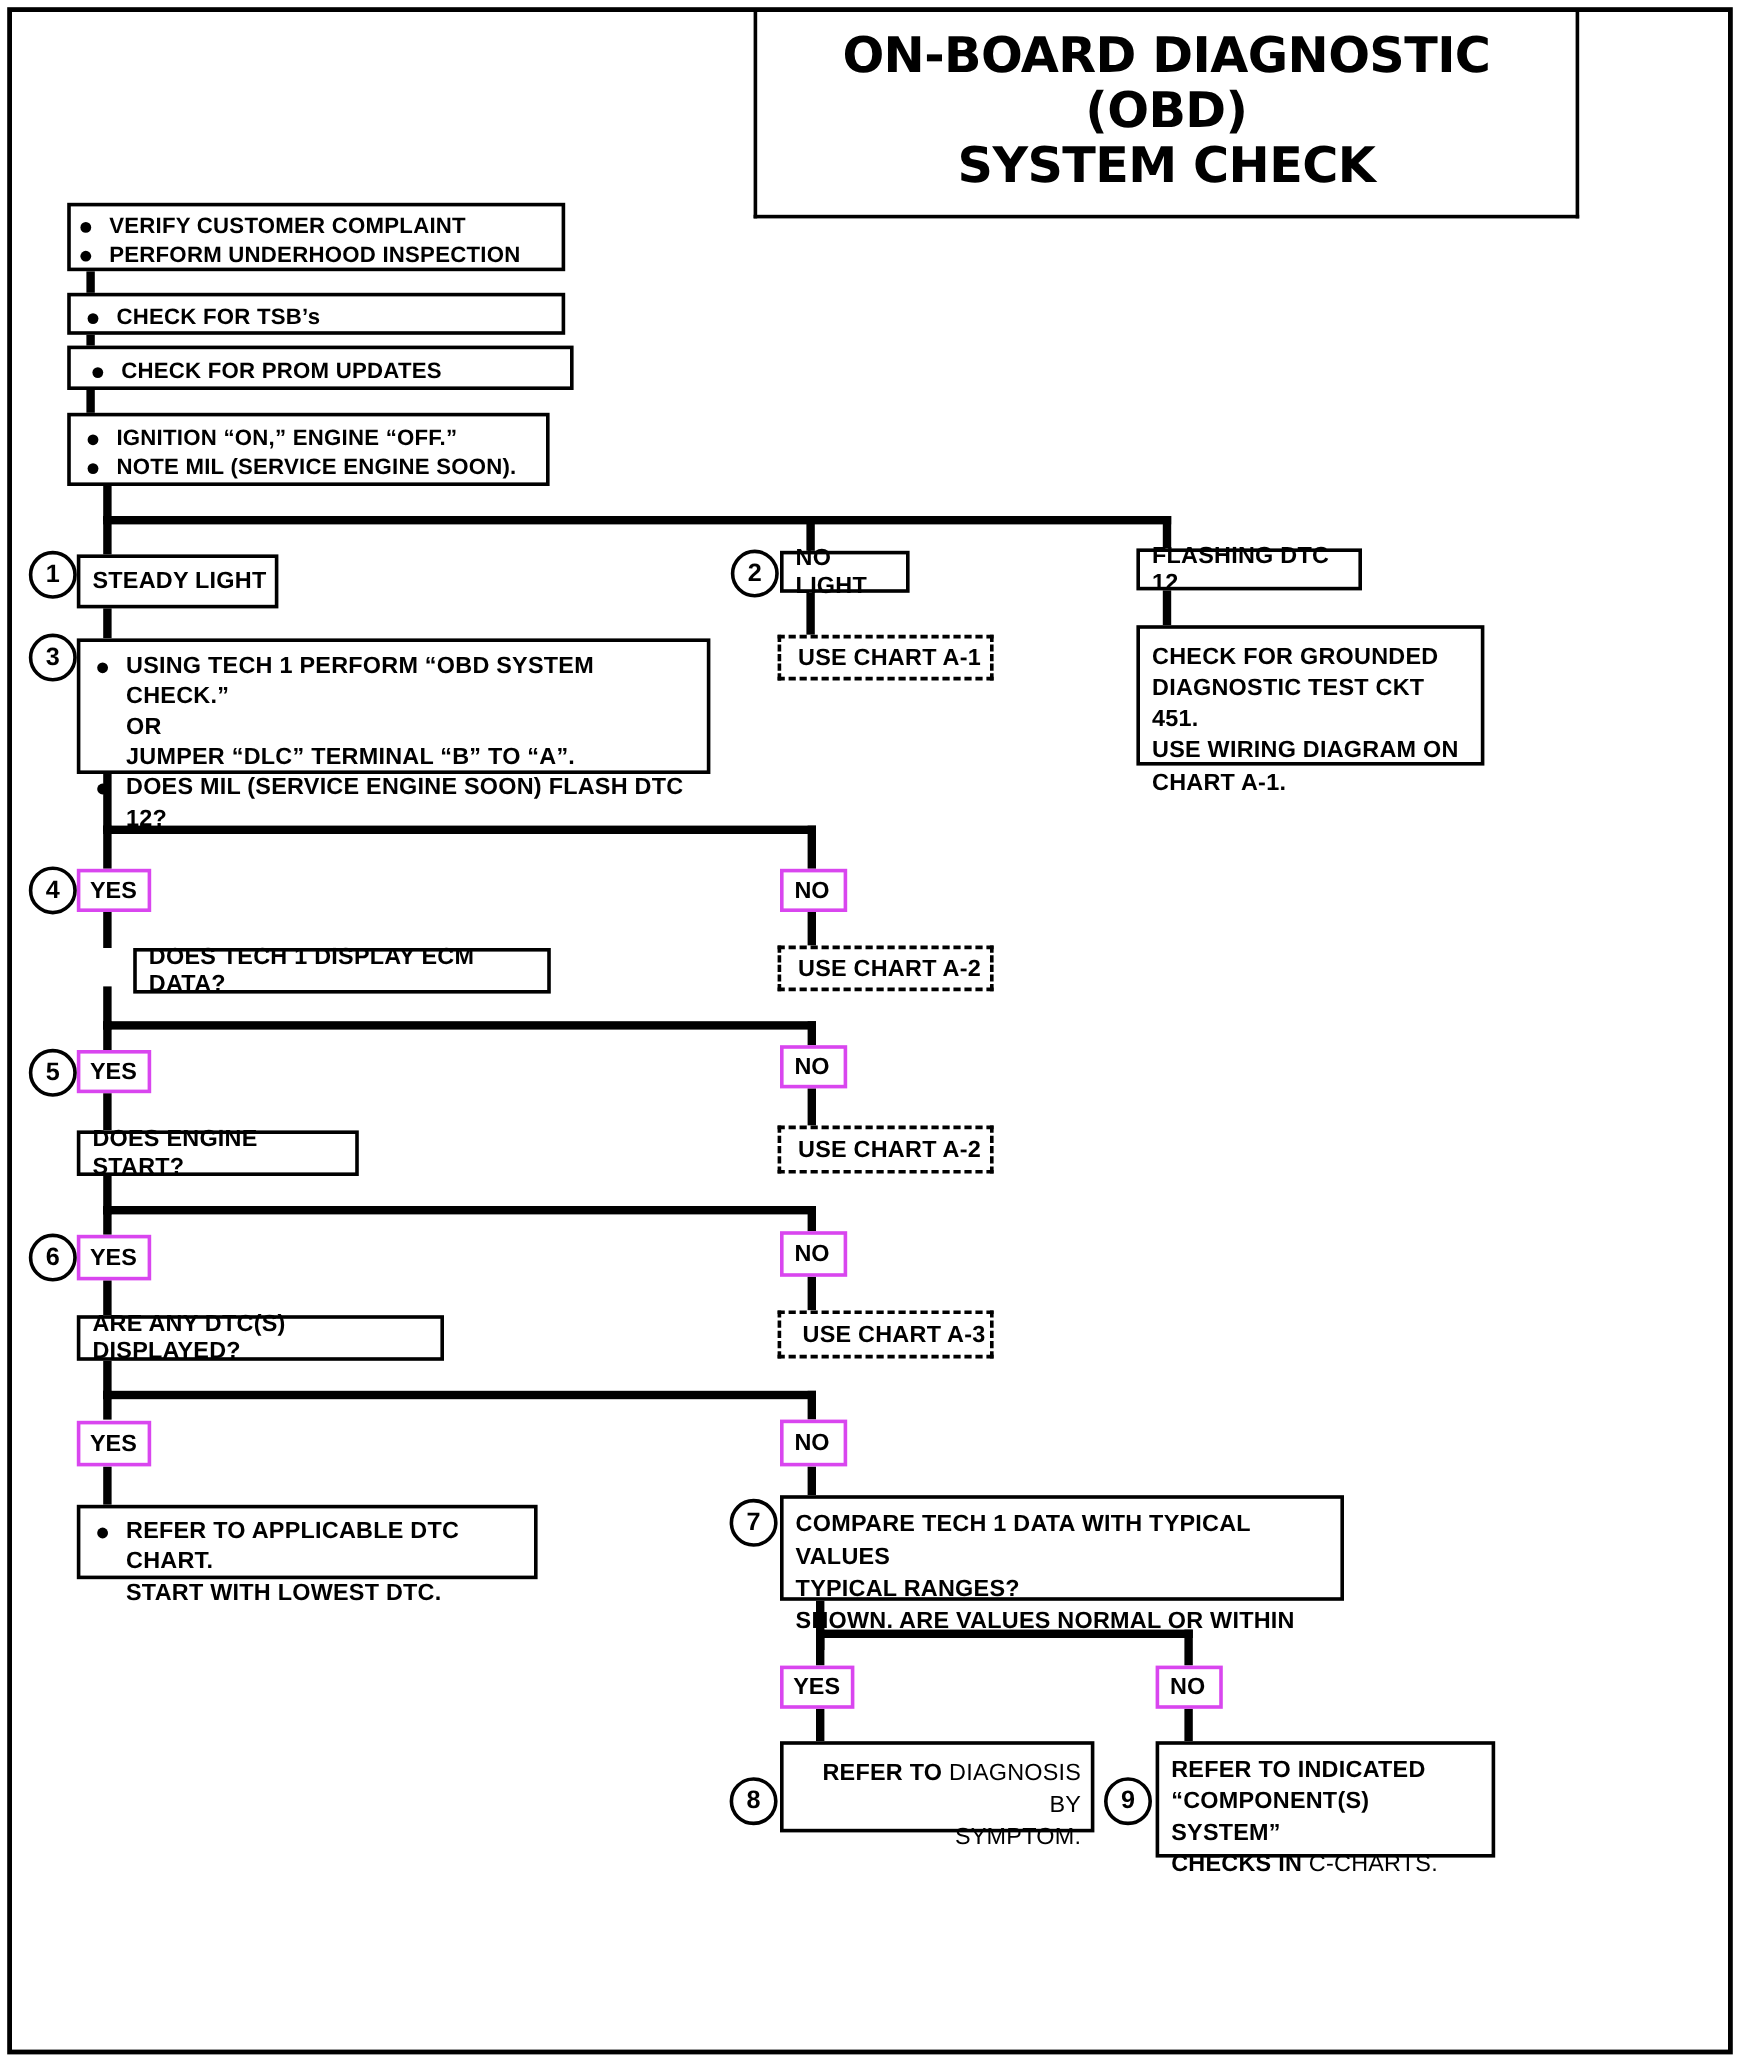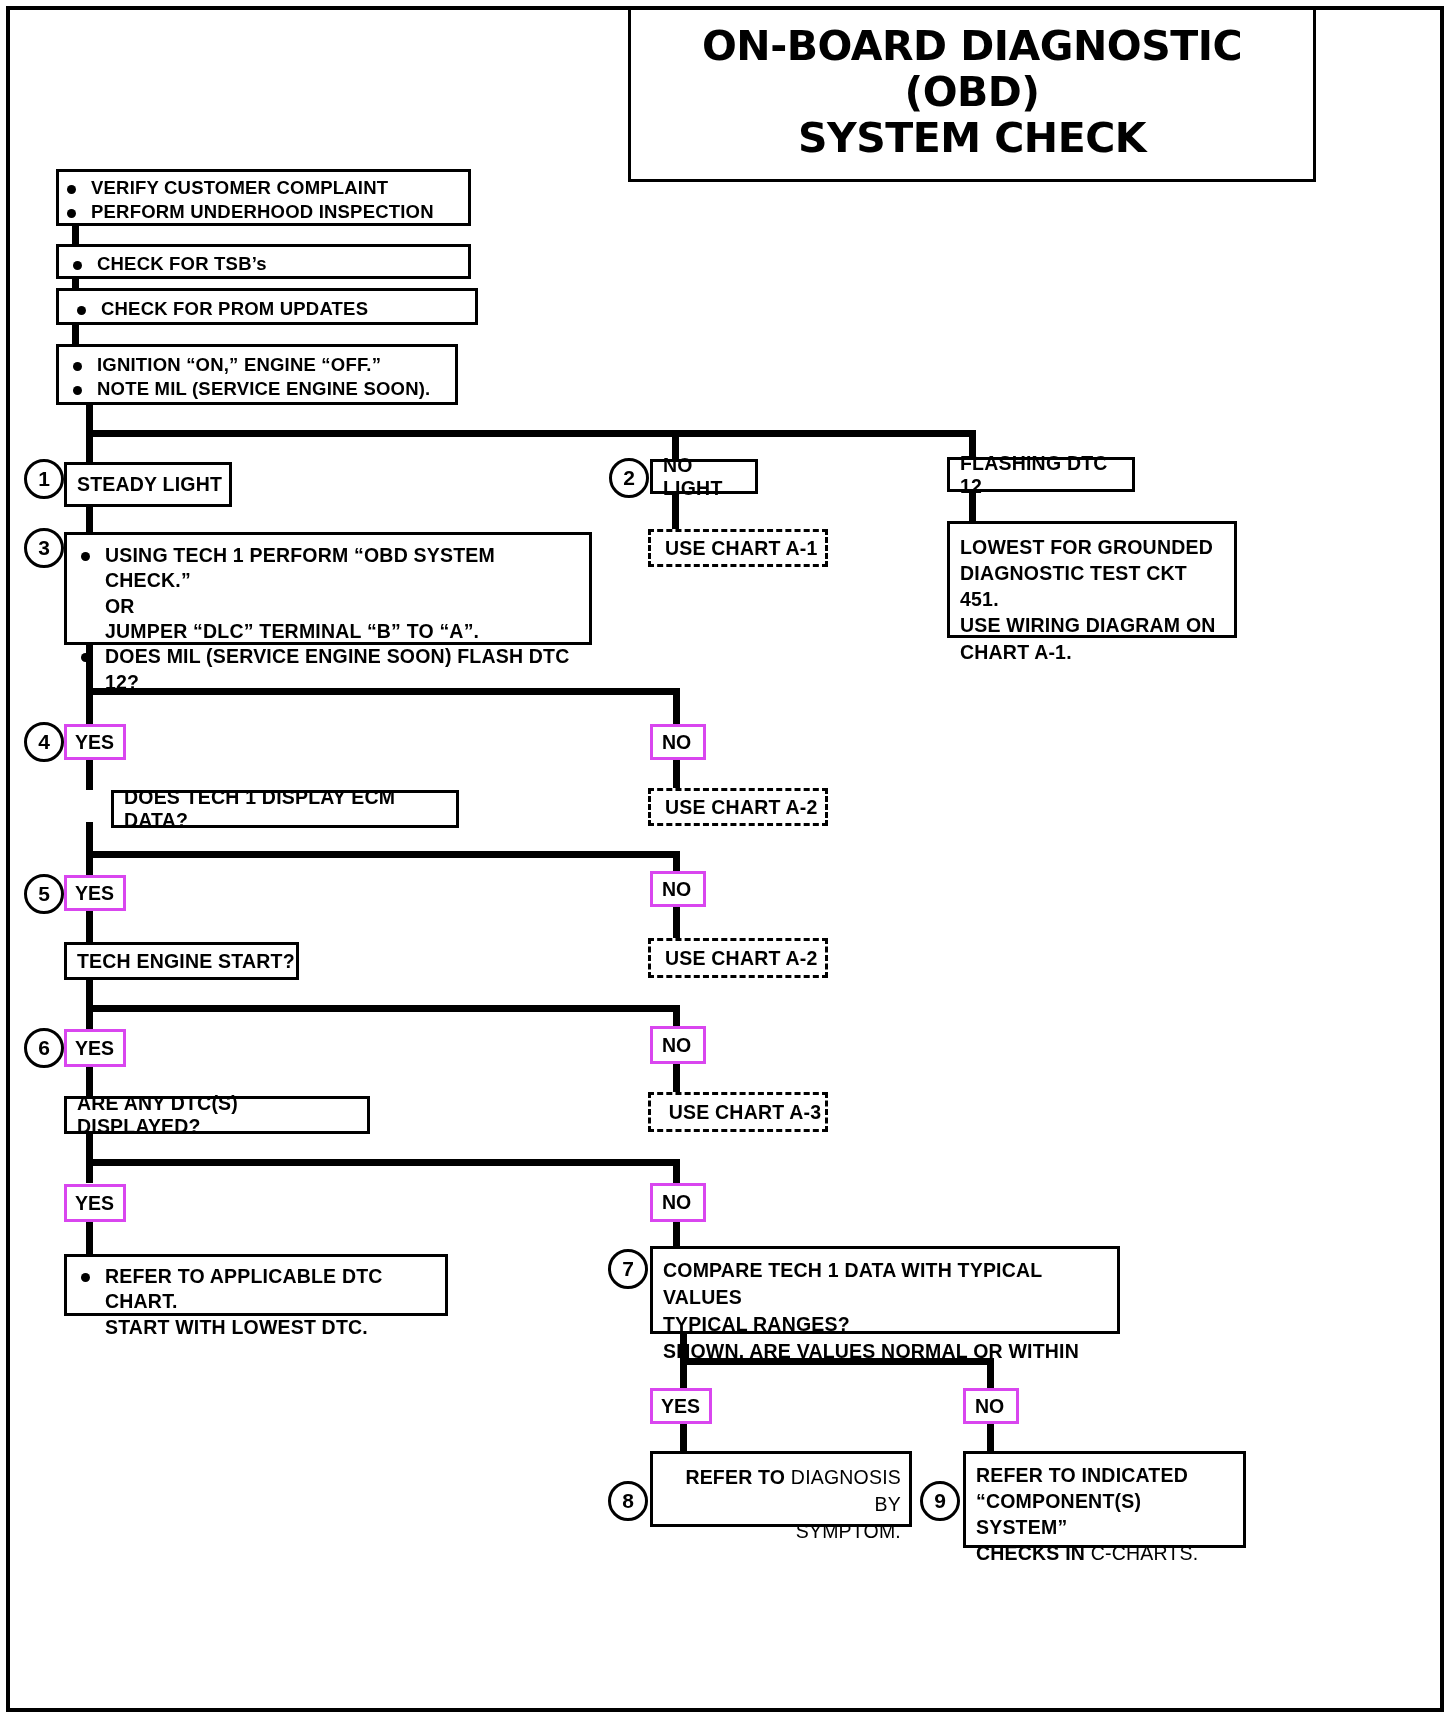--- a/index.html
+++ b/index.html
@@ -216,21 +216,21 @@
   <div class="node center-v" style="left:947px;top:457px;width:188px;height:35px;padding-left:10px;">
     <span class="f19">FLASHING DTC 12</span>
   </div>
 
   <div class="node dashed center-v" style="left:648px;top:529px;width:180px;height:38px;padding-left:14px;">
     <span class="f19">USE CHART A-1</span>
   </div>
 
   <div class="node" style="left:947px;top:521px;width:290px;height:117px;">
     <div class="f19" style="padding:10px 8px 0 10px;line-height:1.34;">
-      <div>LOWEST FOR GROUNDED</div>
+      <div>CHECK FOR GROUNDED</div>
       <div>DIAGNOSTIC TEST CKT 451.</div>
       <div>USE WIRING DIAGRAM ON</div>
       <div>CHART A-1.</div>
     </div>
   </div>
 
   <div class="circ" style="left:24px;top:528px;">3</div>
   <div class="node" style="left:64px;top:532px;width:528px;height:113px;">
     <ul class="bul f19" style="padding:8px 8px 0 6px;">
       <li class="bullet">USING TECH 1 PERFORM “OBD SYSTEM CHECK.”</li>
@@ -257,21 +257,21 @@
 
   <div class="circ" style="left:24px;top:874px;">5</div>
   <div class="lbl f19" style="left:64px;top:875px;width:62px;height:36px;">
     <span>YES</span>
   </div>
   <div class="lbl f19" style="left:650px;top:871px;width:56px;height:36px;padding-left:9px;">
     <span>NO</span>
   </div>
 
   <div class="node center-v" style="left:64px;top:942px;width:235px;height:38px;padding-left:10px;">
-    <span class="f19">TECH ENGINE START?</span>
+    <span class="f19">DOES ENGINE START?</span>
   </div>
   <div class="node dashed center-v" style="left:648px;top:938px;width:180px;height:40px;padding-left:14px;">
     <span class="f19">USE CHART A-2</span>
   </div>
 
   <div class="circ" style="left:24px;top:1028px;">6</div>
   <div class="lbl f19" style="left:64px;top:1029px;width:62px;height:38px;">
     <span>YES</span>
   </div>
   <div class="lbl f19" style="left:650px;top:1026px;width:56px;height:38px;padding-left:9px;">

